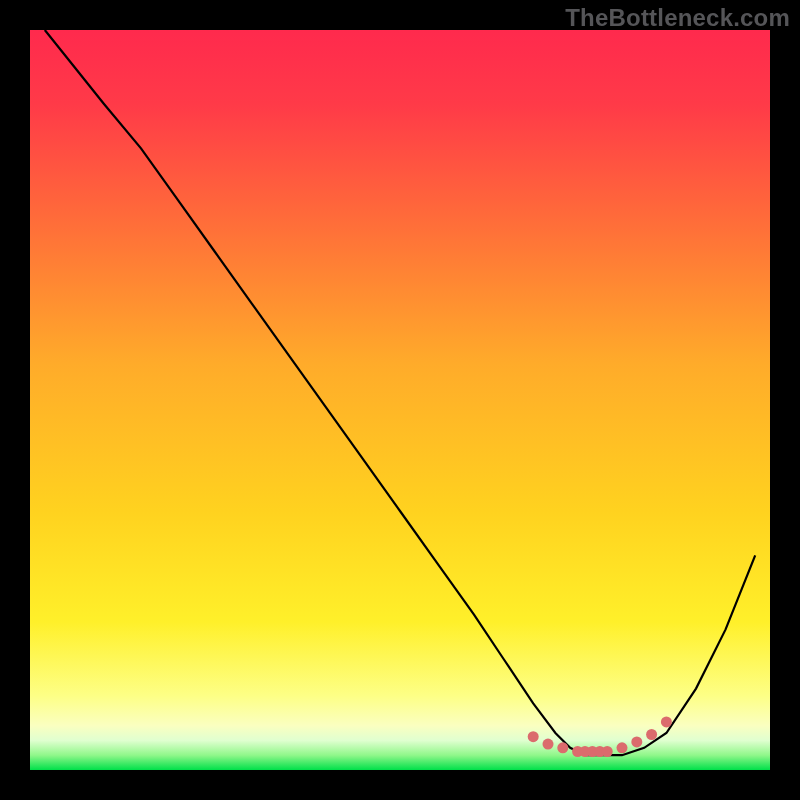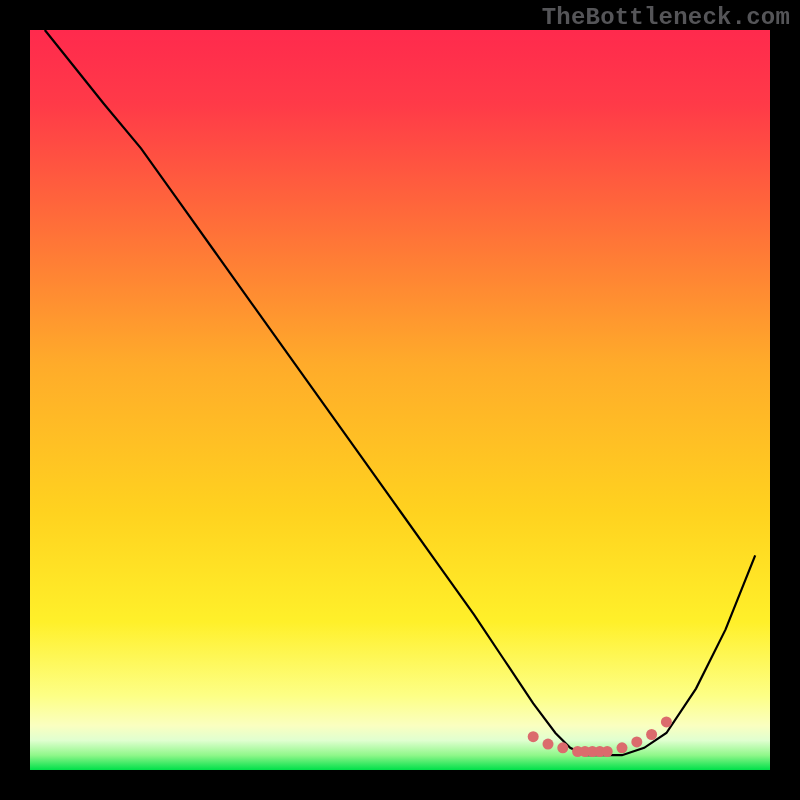--- a/index.html
+++ b/index.html
@@ -15,21 +15,21 @@
     width: 800px;
     height: 800px;
   }
   svg {
     display: block;
   }
   .watermark {
     position: absolute;
     top: 4px;
     right: 10px;
-    font-family: Liberation Mono, monospace;
+    font-family: Liberation Sans, sans-serif;
     font-size: 24px;
     font-weight: 600;
     color: #555558;
     letter-spacing: 0.2px;
     user-select: none;
   }
 </style>
 </head>
 <body>
 

